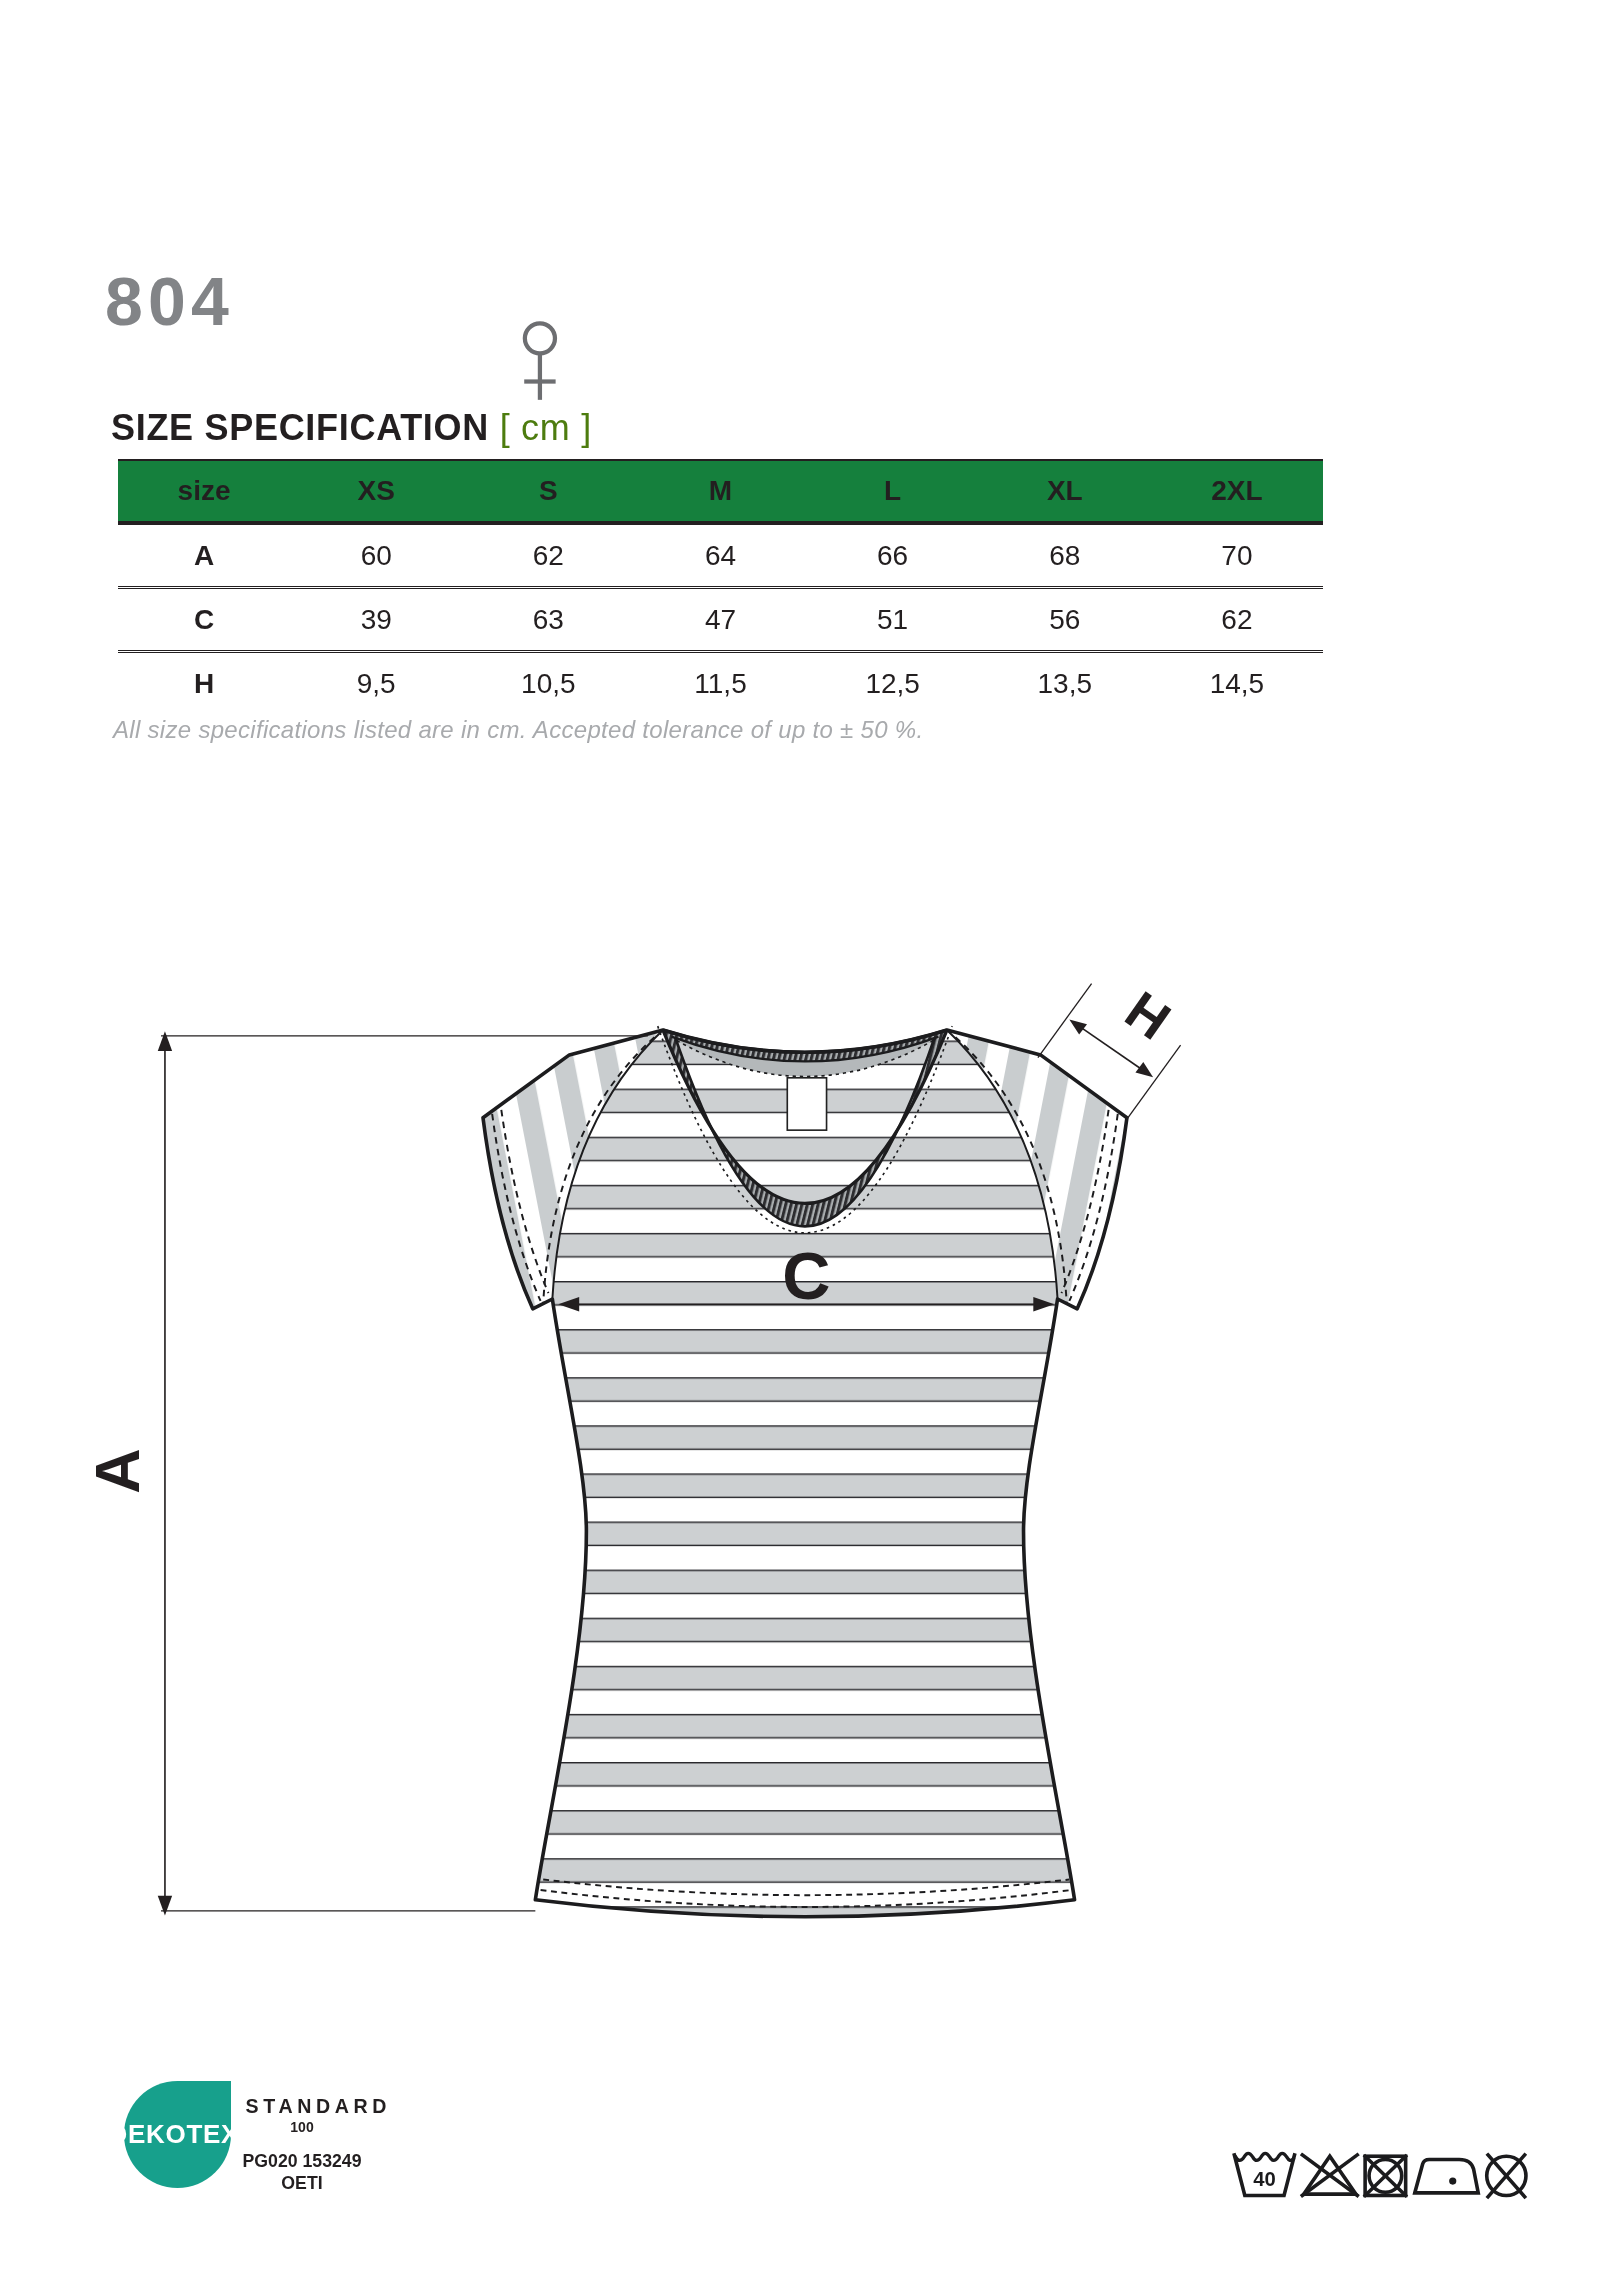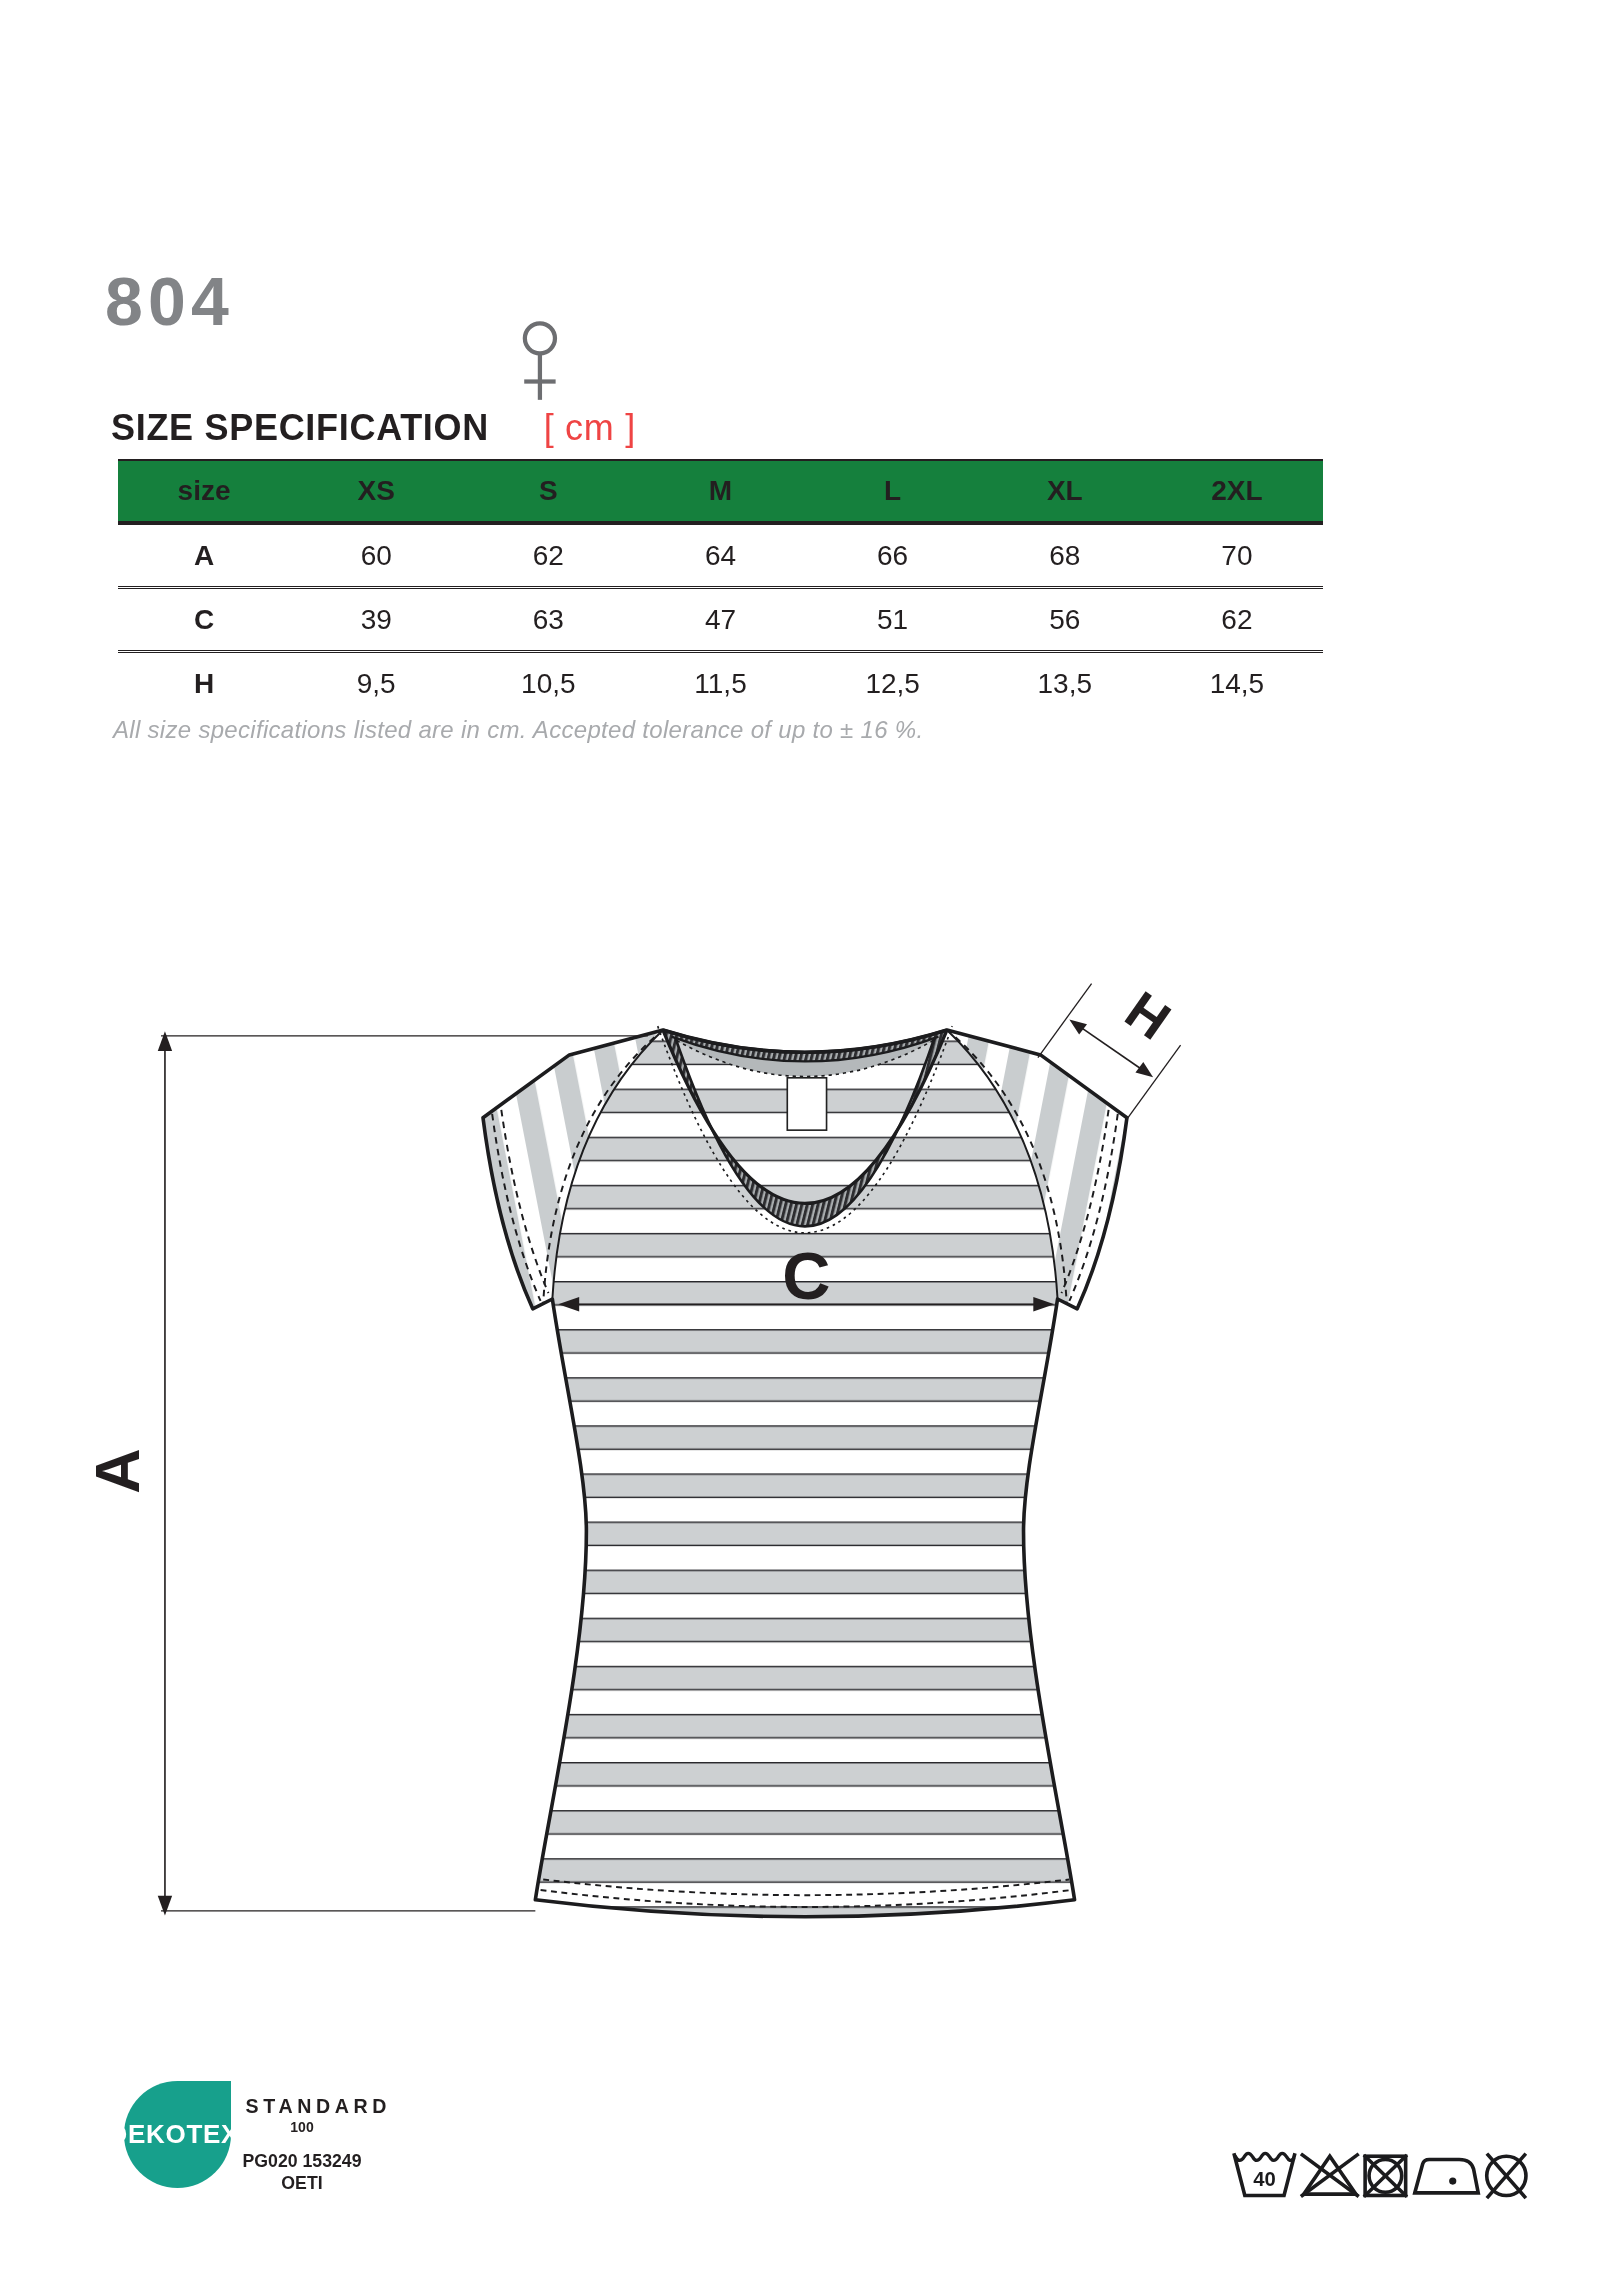--- a/index.html
+++ b/index.html
@@ -3,21 +3,21 @@
 <meta charset="utf-8">
 <style>
   html,body{margin:0;padding:0;}
   body{width:1623px;height:2295px;position:relative;background:#ffffff;
        font-family:"Liberation Sans", sans-serif;color:#231f20;}
   .abs{position:absolute;}
 
   
   .product-code{left:105px;top:267px;font-size:68px;font-weight:700;color:#828487;letter-spacing:5.2px;line-height:1;}
   .spec-heading{left:111px;top:407px;font-size:36px;font-weight:700;color:#231f20;letter-spacing:0.7px;}
-  .spec-heading .unit{color:#ef4444;font-weight:400;margin-left:44px;}
+  .spec-heading .unit{color:#4d7c0f;font-weight:400;}
 
   
   .table-wrap{left:118px;top:459px;width:1205px;}
   table.spec{width:100%;border-collapse:collapse;table-layout:fixed;}
   table.spec th, table.spec td{text-align:center;vertical-align:middle;font-size:28px;}
   table.spec thead tr{background:#15803d;border-top:2px solid #231f20;border-bottom:4.6px solid #231f20;}
   table.spec th{height:58px;font-weight:700;}
   table.spec td{height:59px;font-weight:700;}
   table.spec td.val{font-weight:500;}
   table.spec tr.rule{border-bottom:3.3px double #231f20;}
@@ -86,21 +86,21 @@
         <td class="val">10,5</td>
         <td class="val">11,5</td>
         <td class="val">12,5</td>
         <td class="val">13,5</td>
         <td class="val">14,5</td>
       </tr>
     </tbody>
   </table>
 </div>
 
-<div class="abs note">All size specifications listed are in cm. Accepted tolerance of up to ± 16 %.</div>
+<div class="abs note">All size specifications listed are in cm. Accepted tolerance of up to ± 50 %.</div>
 
 <svg class="abs" style="left:0;top:0" width="1623" height="2295" viewBox="0 0 2480 3507">
   <defs>
     <pattern id="bodyStripes" patternUnits="userSpaceOnUse" x="0" y="1590" width="24" height="73.5">
       <rect width="24" height="73.5" fill="#ffffff"></rect>
       <rect width="24" height="37" fill="#cdd0d2"></rect>
       <rect width="24" height="2.2" fill="#27272b"></rect>
       <rect y="35.5" width="24" height="2.2" fill="#27272b"></rect>
     </pattern>
     <pattern id="sleeveStripesL" patternUnits="userSpaceOnUse" width="65" height="24" patternTransform="rotate(-11)">

